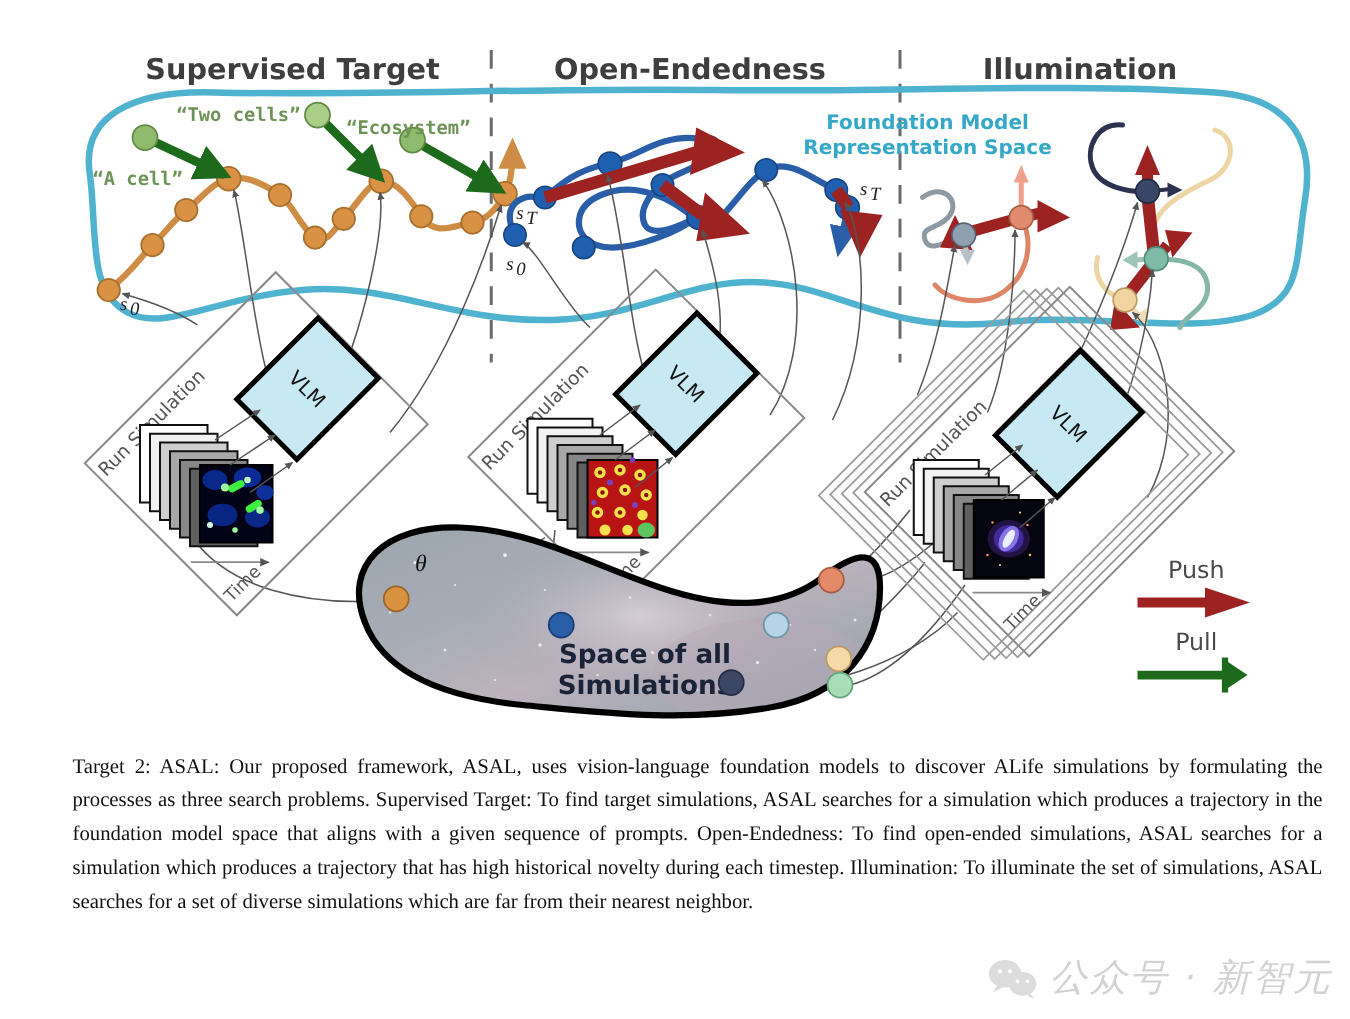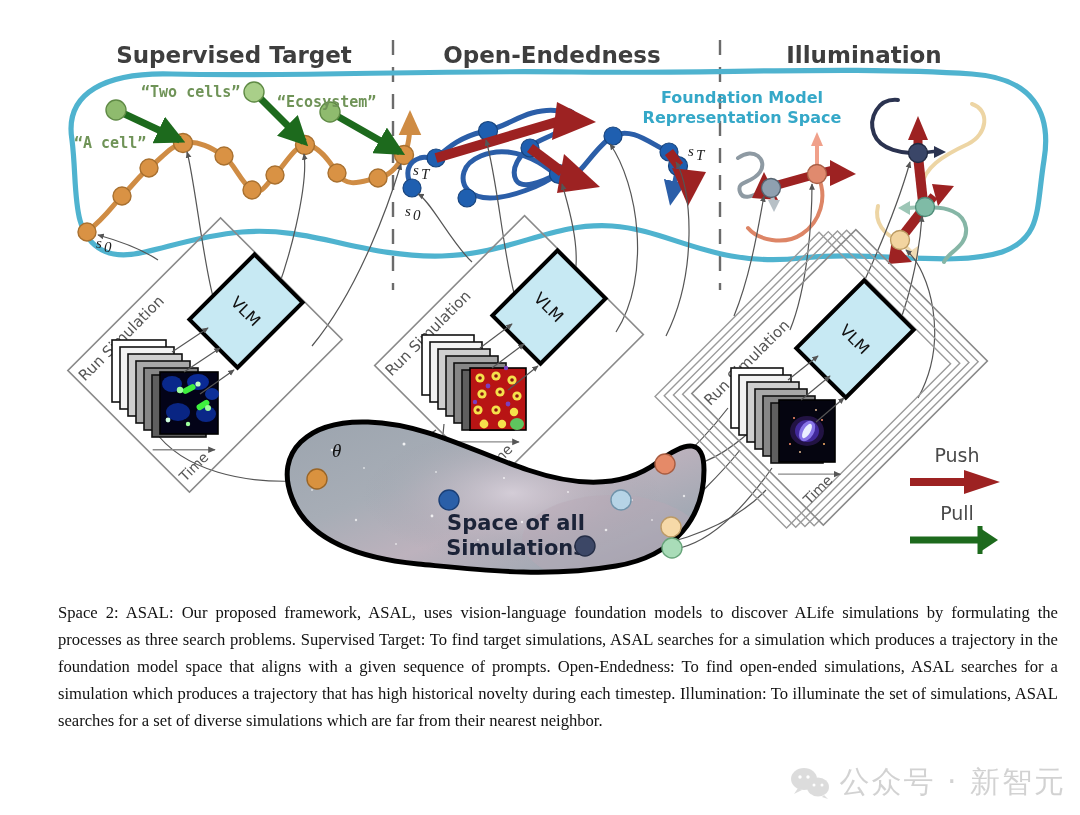--- a/index.html
+++ b/index.html
@@ -101,20 +101,21 @@
   #caption b { font-weight: normal; }
   #watermark {
     position: absolute;
     right: 26px;
     bottom: 12px;
     display: flex;
     align-items: center;
     gap: 9px;
     opacity: 0.30;
     pointer-events: none;
+    font-style: italic;
   }
   #watermark .wm-text {
     font-family: "DejaVu Sans", sans-serif;
     font-size: 30px;
     color: #6e6e6e;
     letter-spacing: 2px;
   }
 </style>
 </head>
 <body>
@@ -617,21 +618,21 @@
       <text class="legend-label" x="945" y="520">Pull</text>
       <g>
         <line x1="898" y1="540" x2="970" y2="540" stroke="#1d6a1d" stroke-width="7"></line>
         <polygon points="968,528 986,540 968,552" fill="#1d6a1d"></polygon>
         <line x1="968" y1="526" x2="968" y2="554" stroke="#1d6a1d" stroke-width="5"></line>
       </g>
     </g>
   </svg>
 
   <div id="caption">
-    <span>Space 2:</span>
+    <span>Target 2:</span>
     <b>ASAL:</b><span> Our proposed framework, ASAL, uses vision-language foundation models to discover ALife simulations by formulating the processes as three search problems. </span><b>Supervised Target:</b><span> To find target simulations, ASAL searches for a simulation which produces a trajectory in the foundation model space that aligns with a given sequence of prompts. </span><b>Open-Endedness:</b><span> To find open-ended simulations, ASAL searches for a simulation which produces a trajectory that has high historical novelty during each timestep. </span><b>Illumination:</b><span> To illuminate the set of simulations, ASAL searches for a set of diverse simulations which are far from their nearest neighbor.</span>
   </div>
 
   <div id="watermark">
     <svg width="40" height="32" viewBox="0 0 40 32">
       <ellipse cx="14" cy="12" rx="13" ry="11" fill="#8f8f8f"></ellipse>
       <path d="M 8,21 L 4,27 L 12,23 Z" fill="#8f8f8f"></path>
       <ellipse cx="28" cy="20" rx="11" ry="9.5" fill="#8f8f8f"></ellipse>
       <path d="M 34,28 L 38,32 L 32,30 Z" fill="#8f8f8f"></path>
       <circle cx="10" cy="10" r="1.7" fill="#ffffff"></circle>

